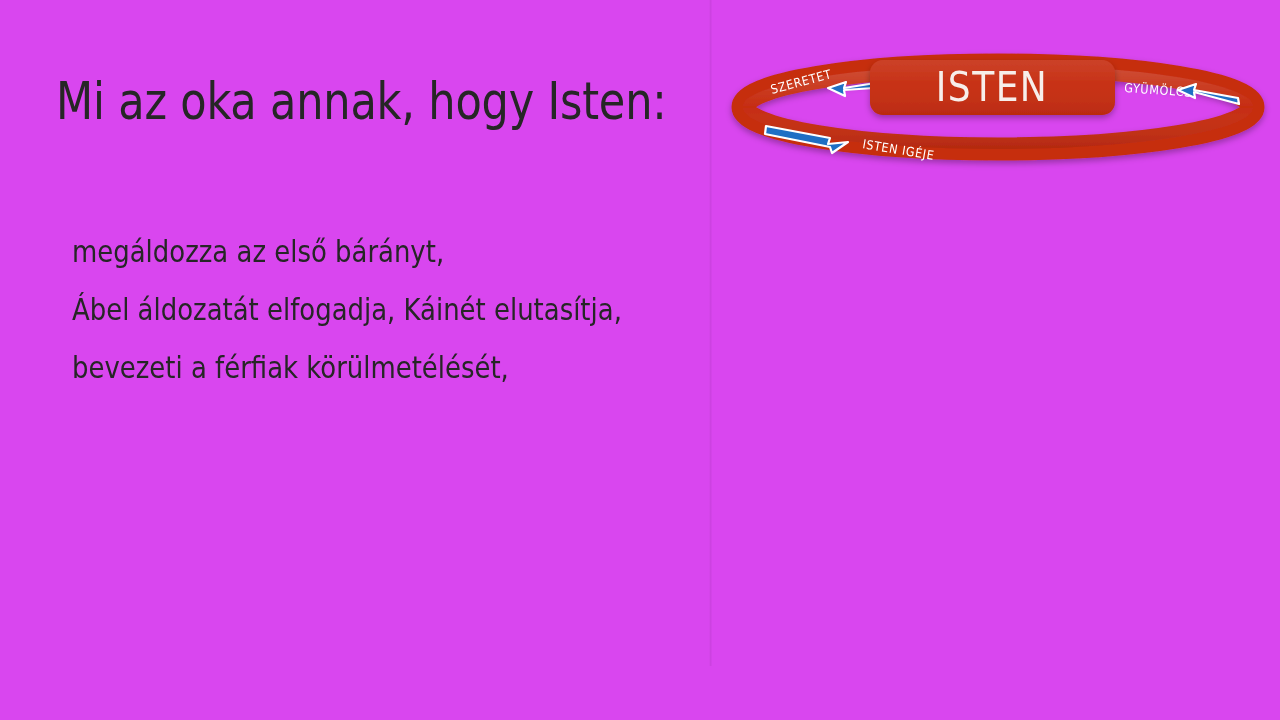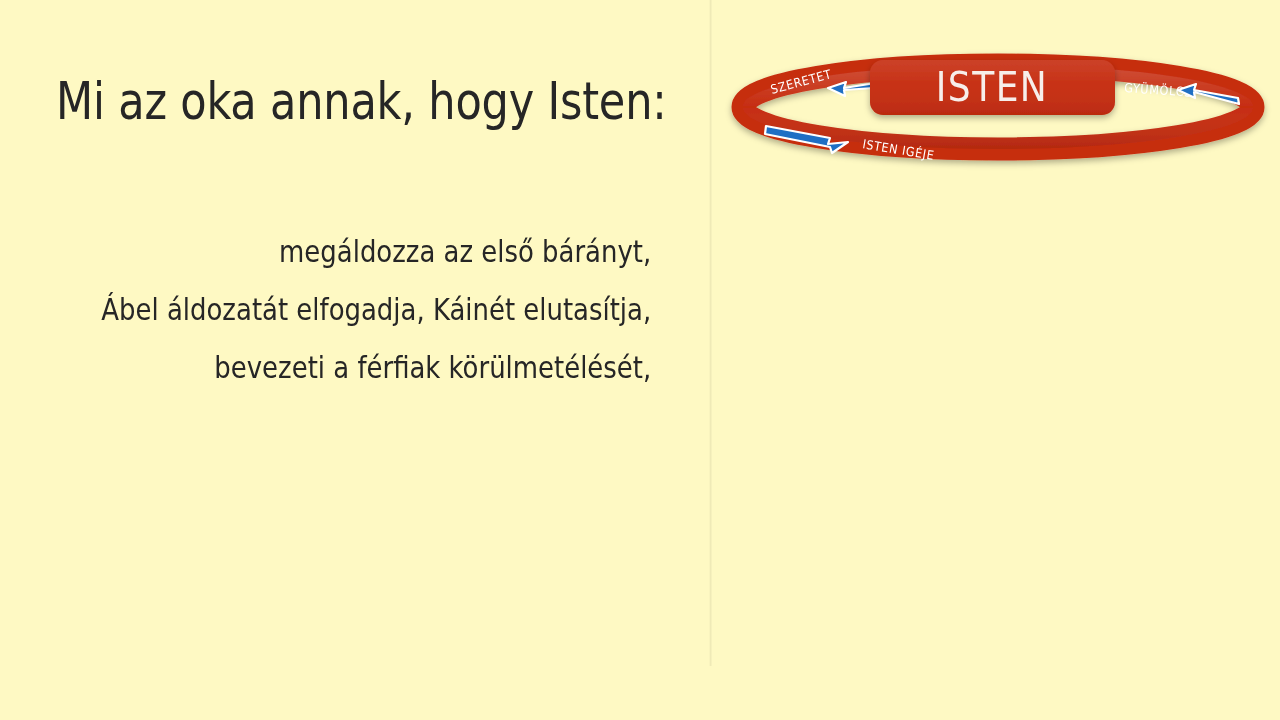--- a/index.html
+++ b/index.html
@@ -10,21 +10,21 @@
   body {
     width: 1280px;
     height: 720px;
     overflow: hidden;
     font-family: "DejaVu Sans Condensed", "Liberation Sans Narrow", "Liberation Sans", sans-serif;
     position: relative;
   }
   .slide {
     position: absolute;
     inset: 0;
-    background: #fef9c3;
+    background: #d946ef;
   }
 
   
   .left-pane {
     position: absolute;
     left: 0;
     top: 0;
     width: 710px;
     height: 720px;
   }
@@ -38,24 +38,23 @@
     color: #262626;
     font-weight: 400;
     letter-spacing: -0.2px;
     font-stretch: condensed;
     transform: scaleX(0.92);
     transform-origin: left center;
     white-space: nowrap;
   }
   .body-block {
     position: absolute;
-    left: 56px;
+    left: 72px;
     top: 222px;
     width: 640px;
-    text-align: right;
   }
   .body-line {
     font-size: 31px;
     line-height: 58px;
     color: #262626;
     font-weight: 400;
     letter-spacing: 0px;
     transform: scaleX(0.93);
     transform-origin: left center;
     white-space: nowrap;

